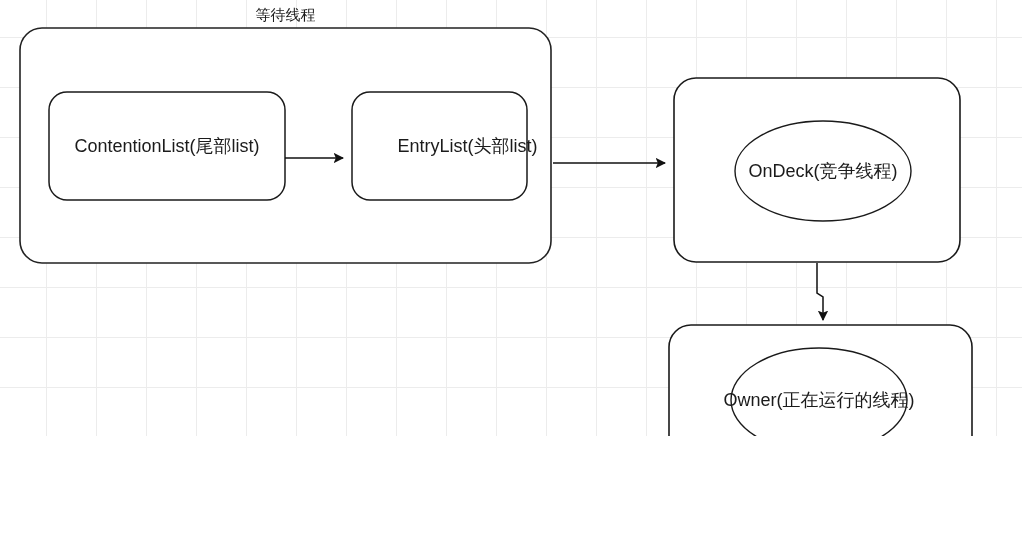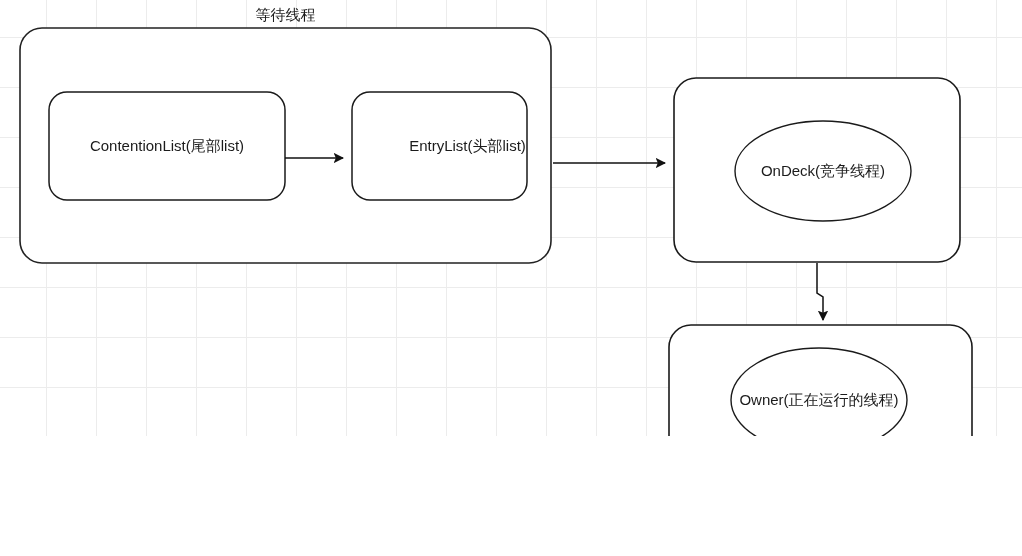--- a/index.html
+++ b/index.html
@@ -27,21 +27,21 @@
     width: 1022px;
     height: 556px;
   }
   .node-label {
     position: absolute;
     display: flex;
     align-items: center;
     justify-content: center;
     text-align: center;
     color: #1b1b1b;
-    font-size: 15px;
+    font-size: 18px;
     line-height: 1.25;
     white-space: nowrap;
     pointer-events: none;
   }
   .group-title {
     position: absolute;
     color: #1b1b1b;
     font-size: 15px;
     white-space: nowrap;
     text-align: center;

